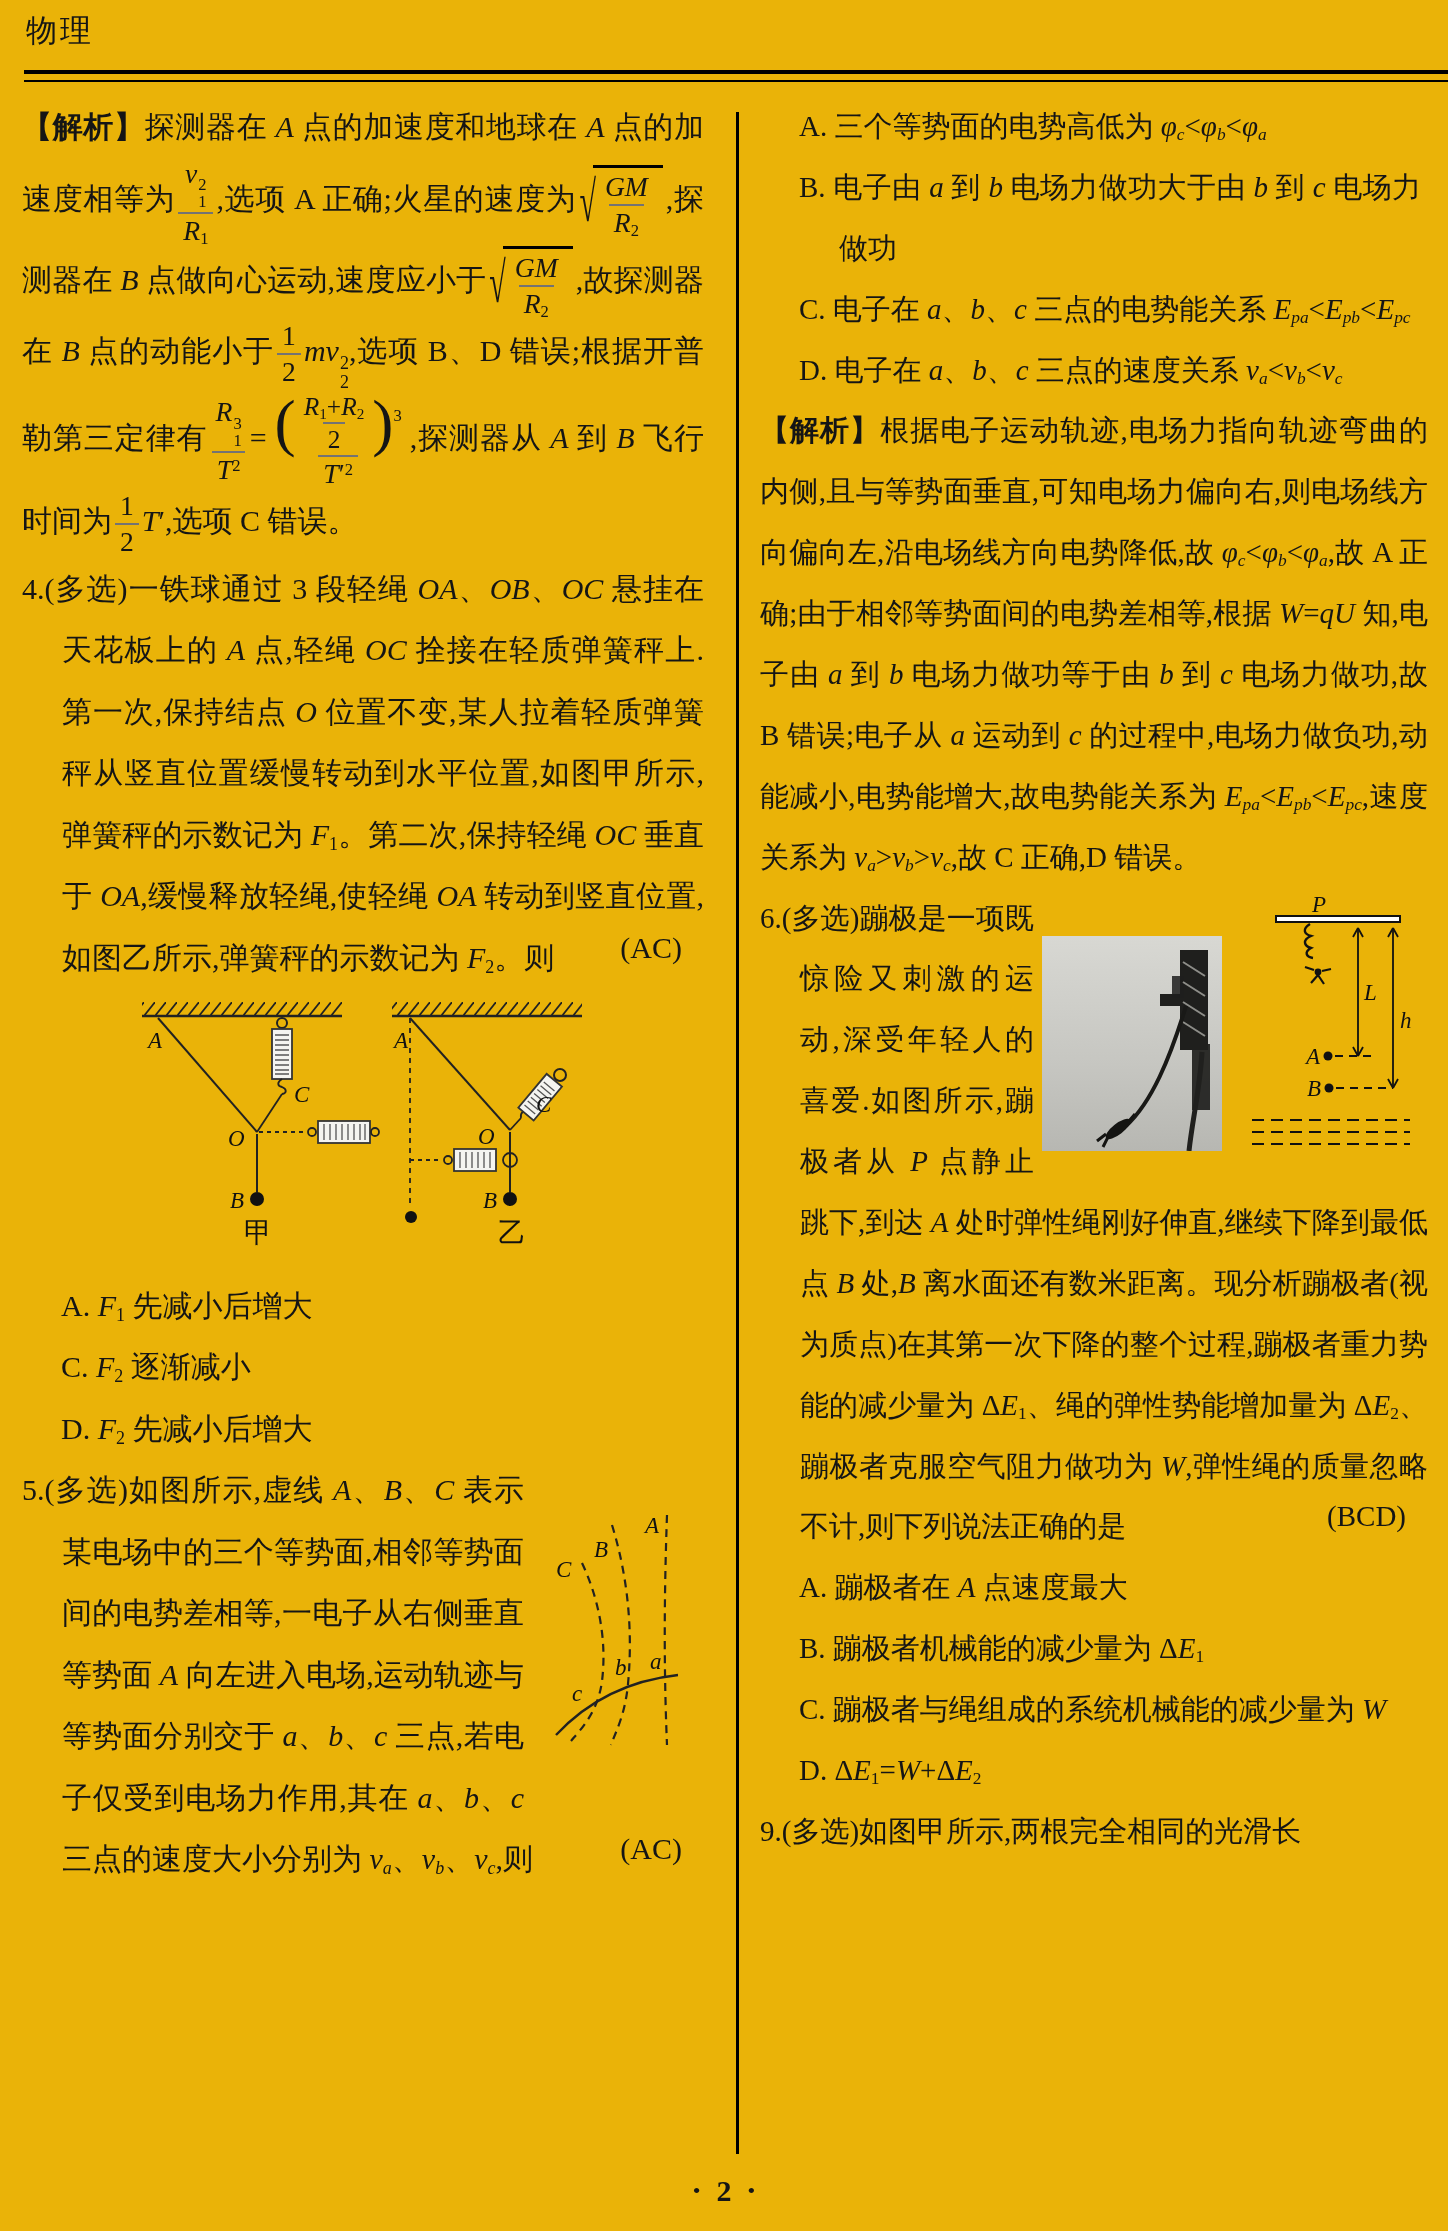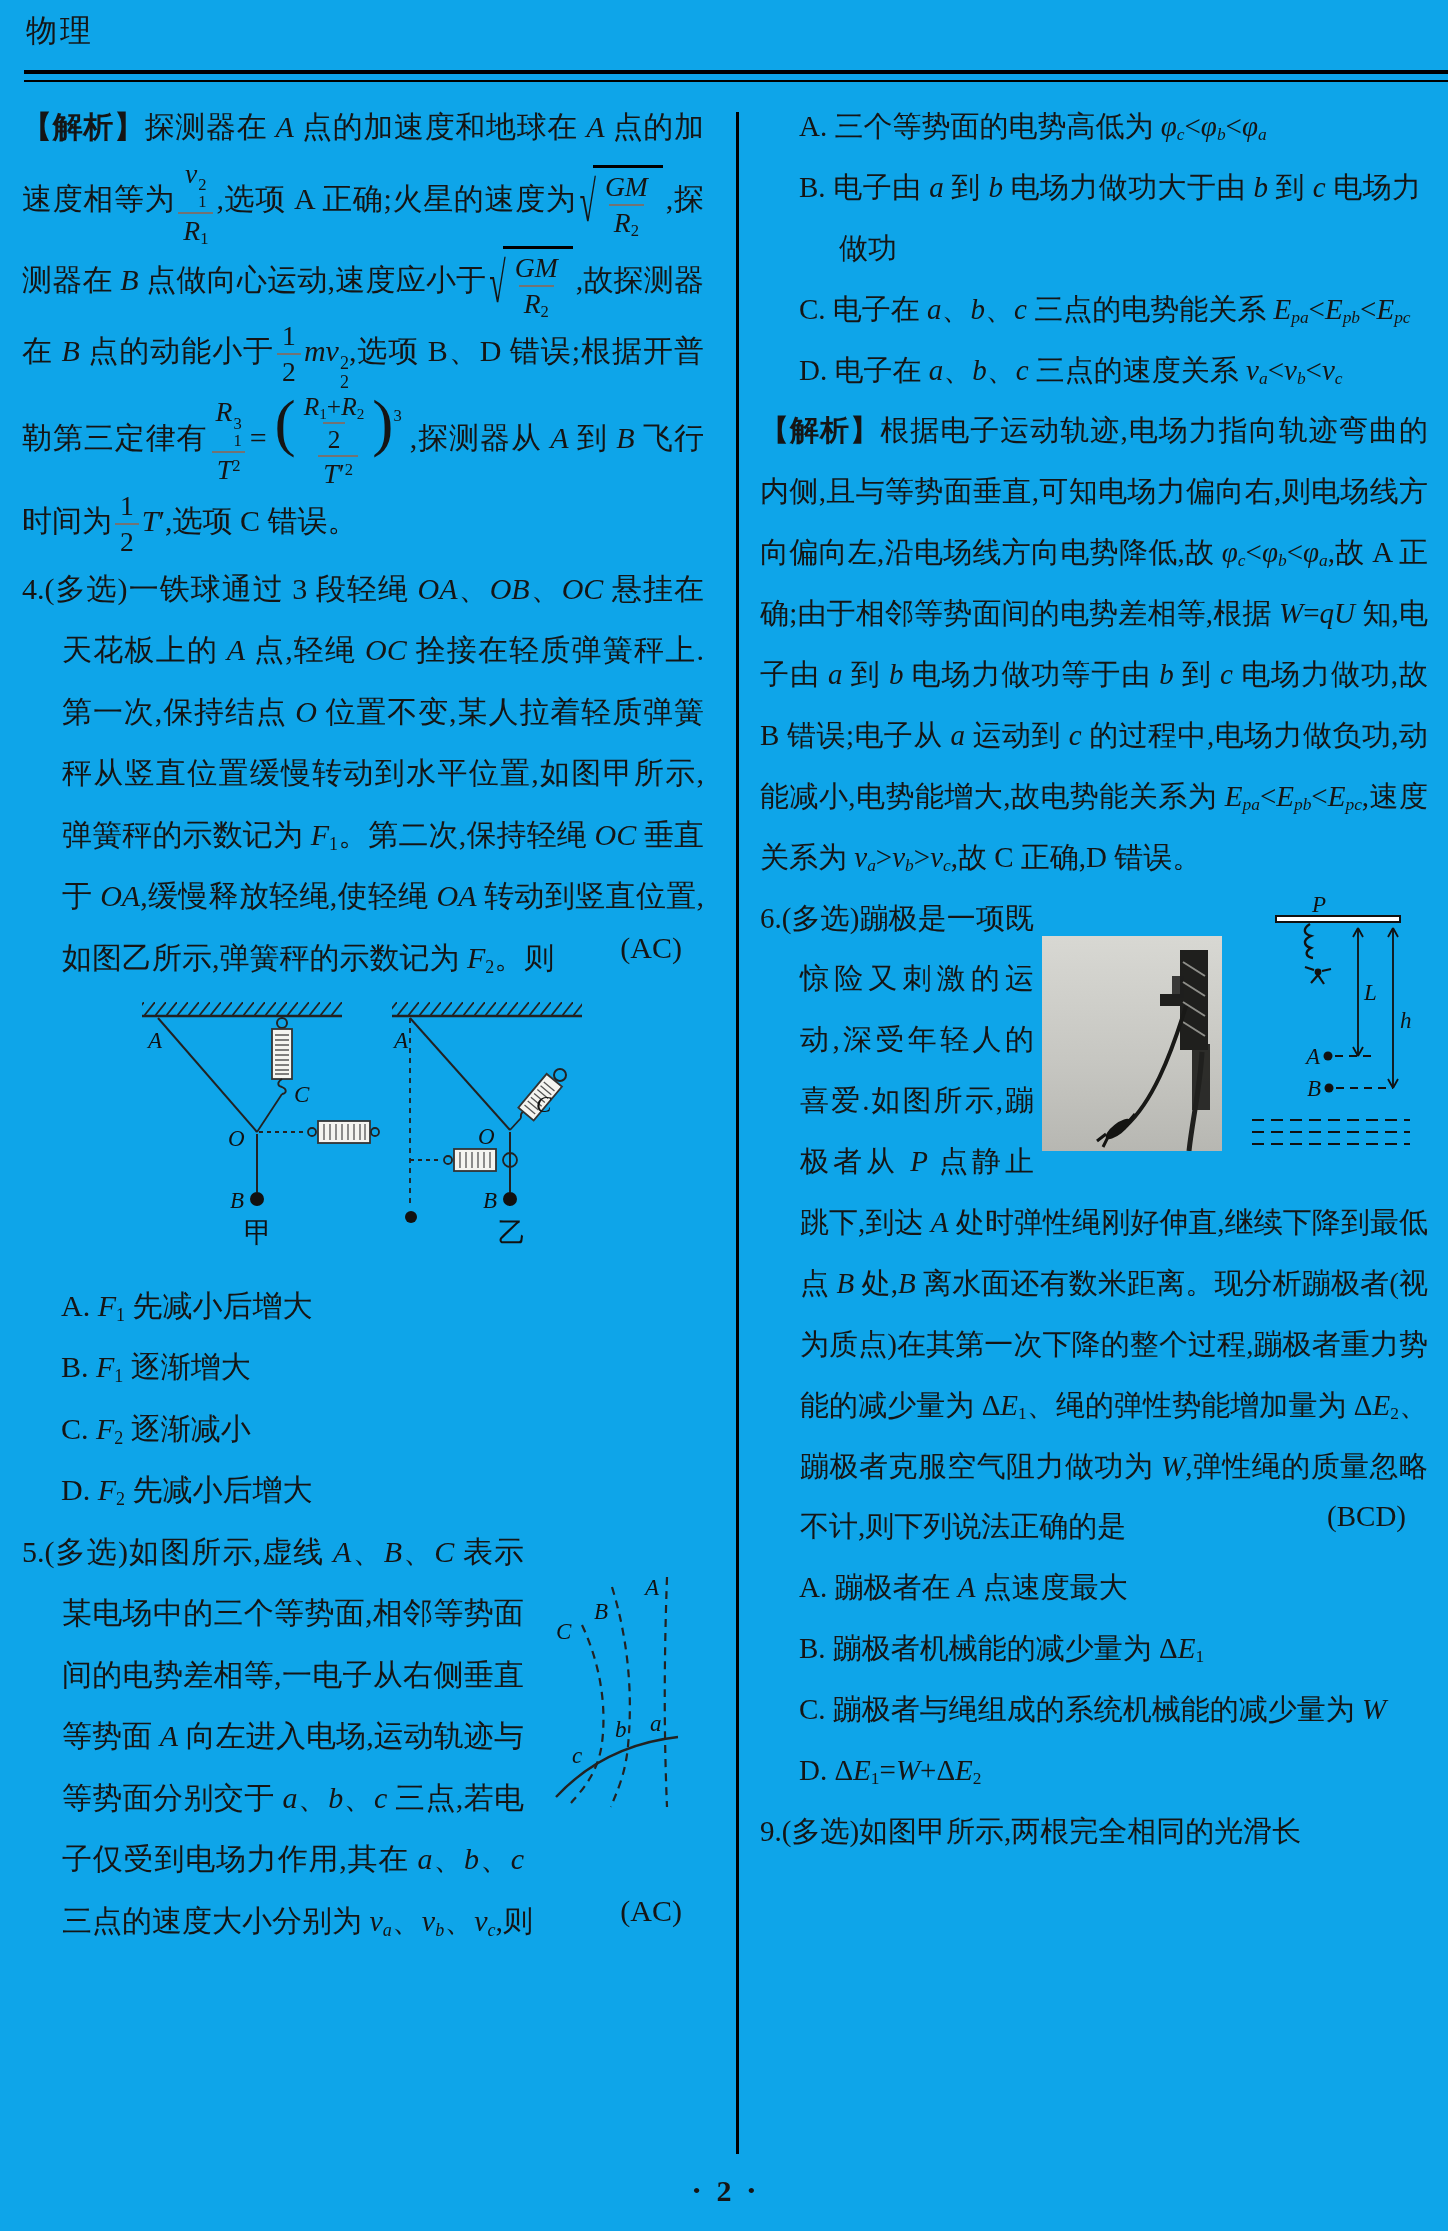--- a/index.html
+++ b/index.html
@@ -1,16 +1,16 @@
 <!DOCTYPE html>
 <html><head>
 <meta charset="utf-8">
 <style>
   html,body{margin:0;padding:0;background:#e8e8e4;}
-  .page{position:relative;width:1448px;height:2231px;background:#0ea5e9;overflow:hidden;
+  .page{position:relative;width:1448px;height:2231px;background:#eab308;overflow:hidden;
         font-family:"Liberation Serif","DejaVu Serif",serif;color:#151515;}
   .header{position:absolute;top:10px;left:26px;font-size:31px;letter-spacing:3px;}
   .double-rule{position:absolute;top:70px;left:24px;right:0;height:6px;border-top:4px solid #000;border-bottom:2px solid #000;}
   .divider{position:absolute;top:112px;left:736px;width:3px;height:2042px;background:#000;}
   .col{position:absolute;top:96px;font-size:30px;line-height:2.05;text-align:justify;}
   .col-left{left:22px;width:682px;}
   .col-right{left:760px;width:668px;font-size:29px;line-height:2.1;}
   .ana,.q{margin:0;position:relative;}
   .q{padding-left:40px;text-indent:-40px;}
   .ans{position:absolute;right:22px;bottom:10px;text-indent:0;}
@@ -161,21 +161,20 @@
           <circle cx="388" cy="158" r="7" fill="none" stroke="#222" stroke-width="1.8"></circle>
           <circle cx="388" cy="197" r="7" fill="#111"></circle>
           <text class="lbl" x="361" y="206">B</text>
           <text class="cap" x="376" y="240">乙</text>
         </g>
       </svg>
     </div>
 
     <div class="opts">
         <div class="opt">A. <i>F</i><sub>1</sub> 先减小后增大</div>
-        <div class="opt">B. <i>F</i><sub>1</sub> 逐渐增大</div>
         <div class="opt">C. <i>F</i><sub>2</sub> 逐渐减小</div>
         <div class="opt">D. <i>F</i><sub>2</sub> 先减小后增大</div>
       </div>
 
     <p class="q q5">
       <span class="fig5wrap">
         <svg width="168" height="285" viewBox="0 0 168 285">
           <path d="M131 46 C128 130 128 205 131 276" fill="none" stroke="#222" stroke-width="2.2" stroke-dasharray="8 6"></path>
           <path d="M76 56 C92 108 97 162 92 215 C89 246 80 262 75 276" fill="none" stroke="#222" stroke-width="2.2" stroke-dasharray="8 6"></path>
           <path d="M46 94 C63 130 71 172 66 212 C62 243 45 260 35 272" fill="none" stroke="#222" stroke-width="2.2" stroke-dasharray="8 6"></path>

